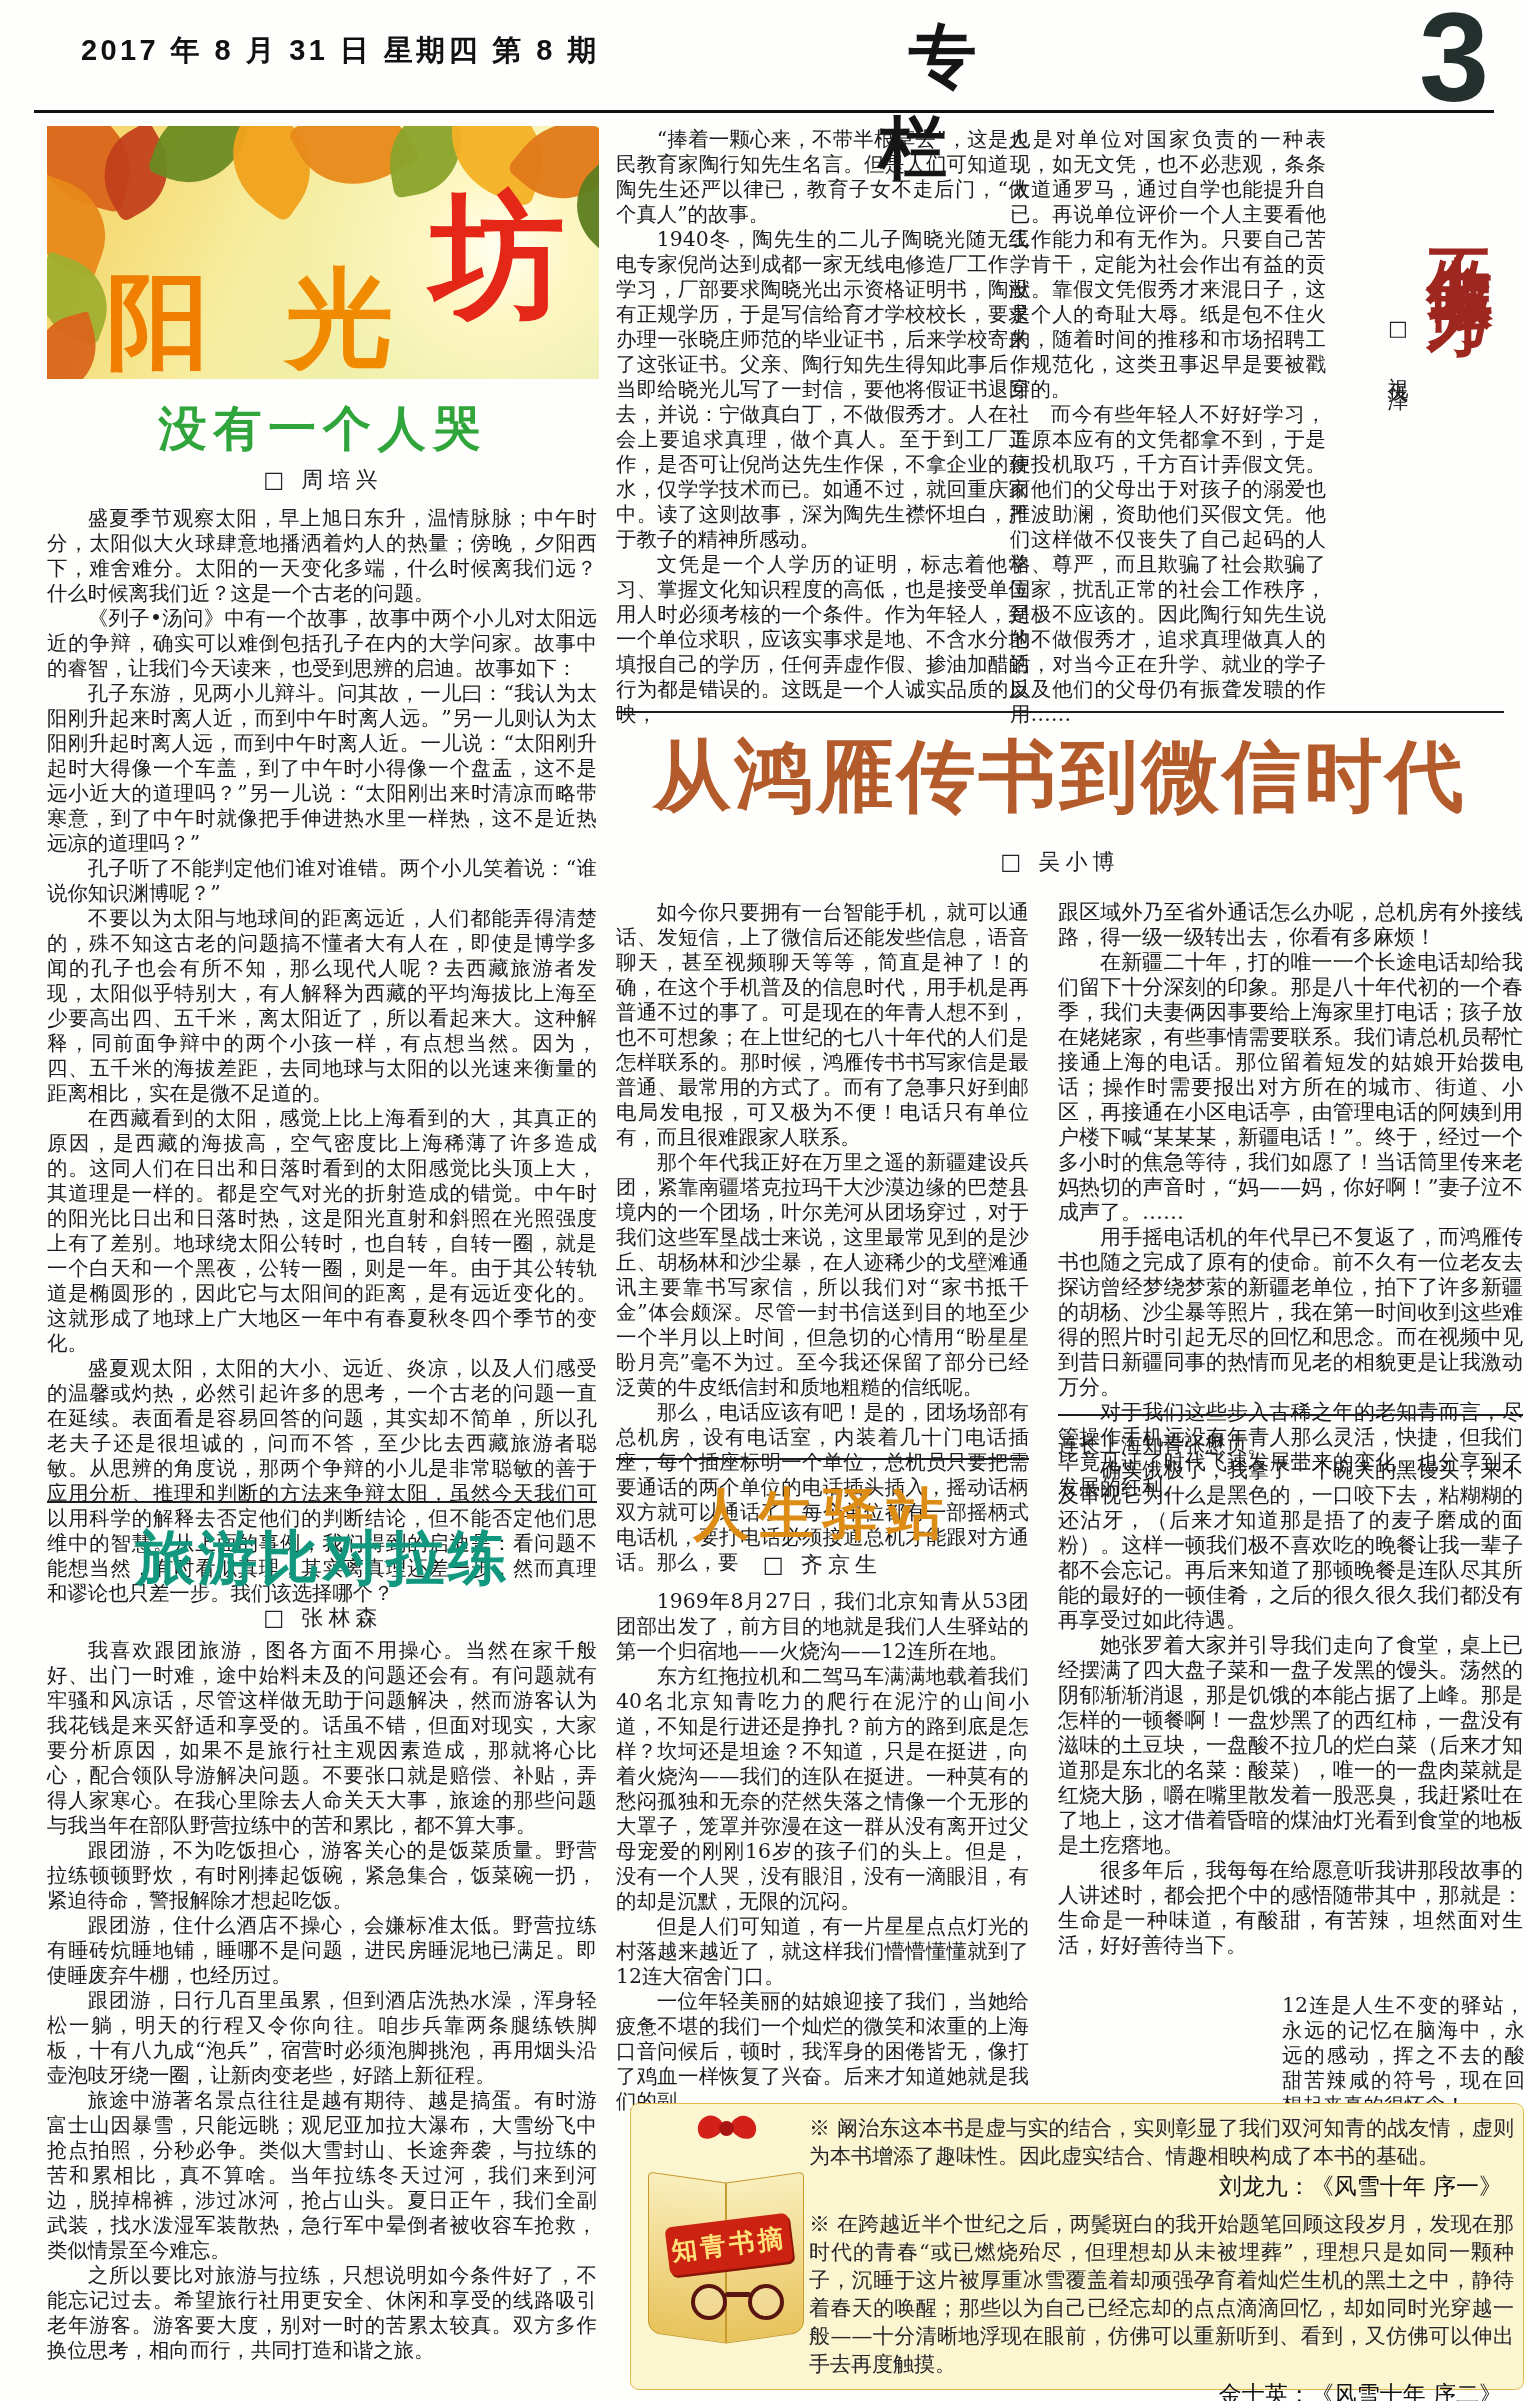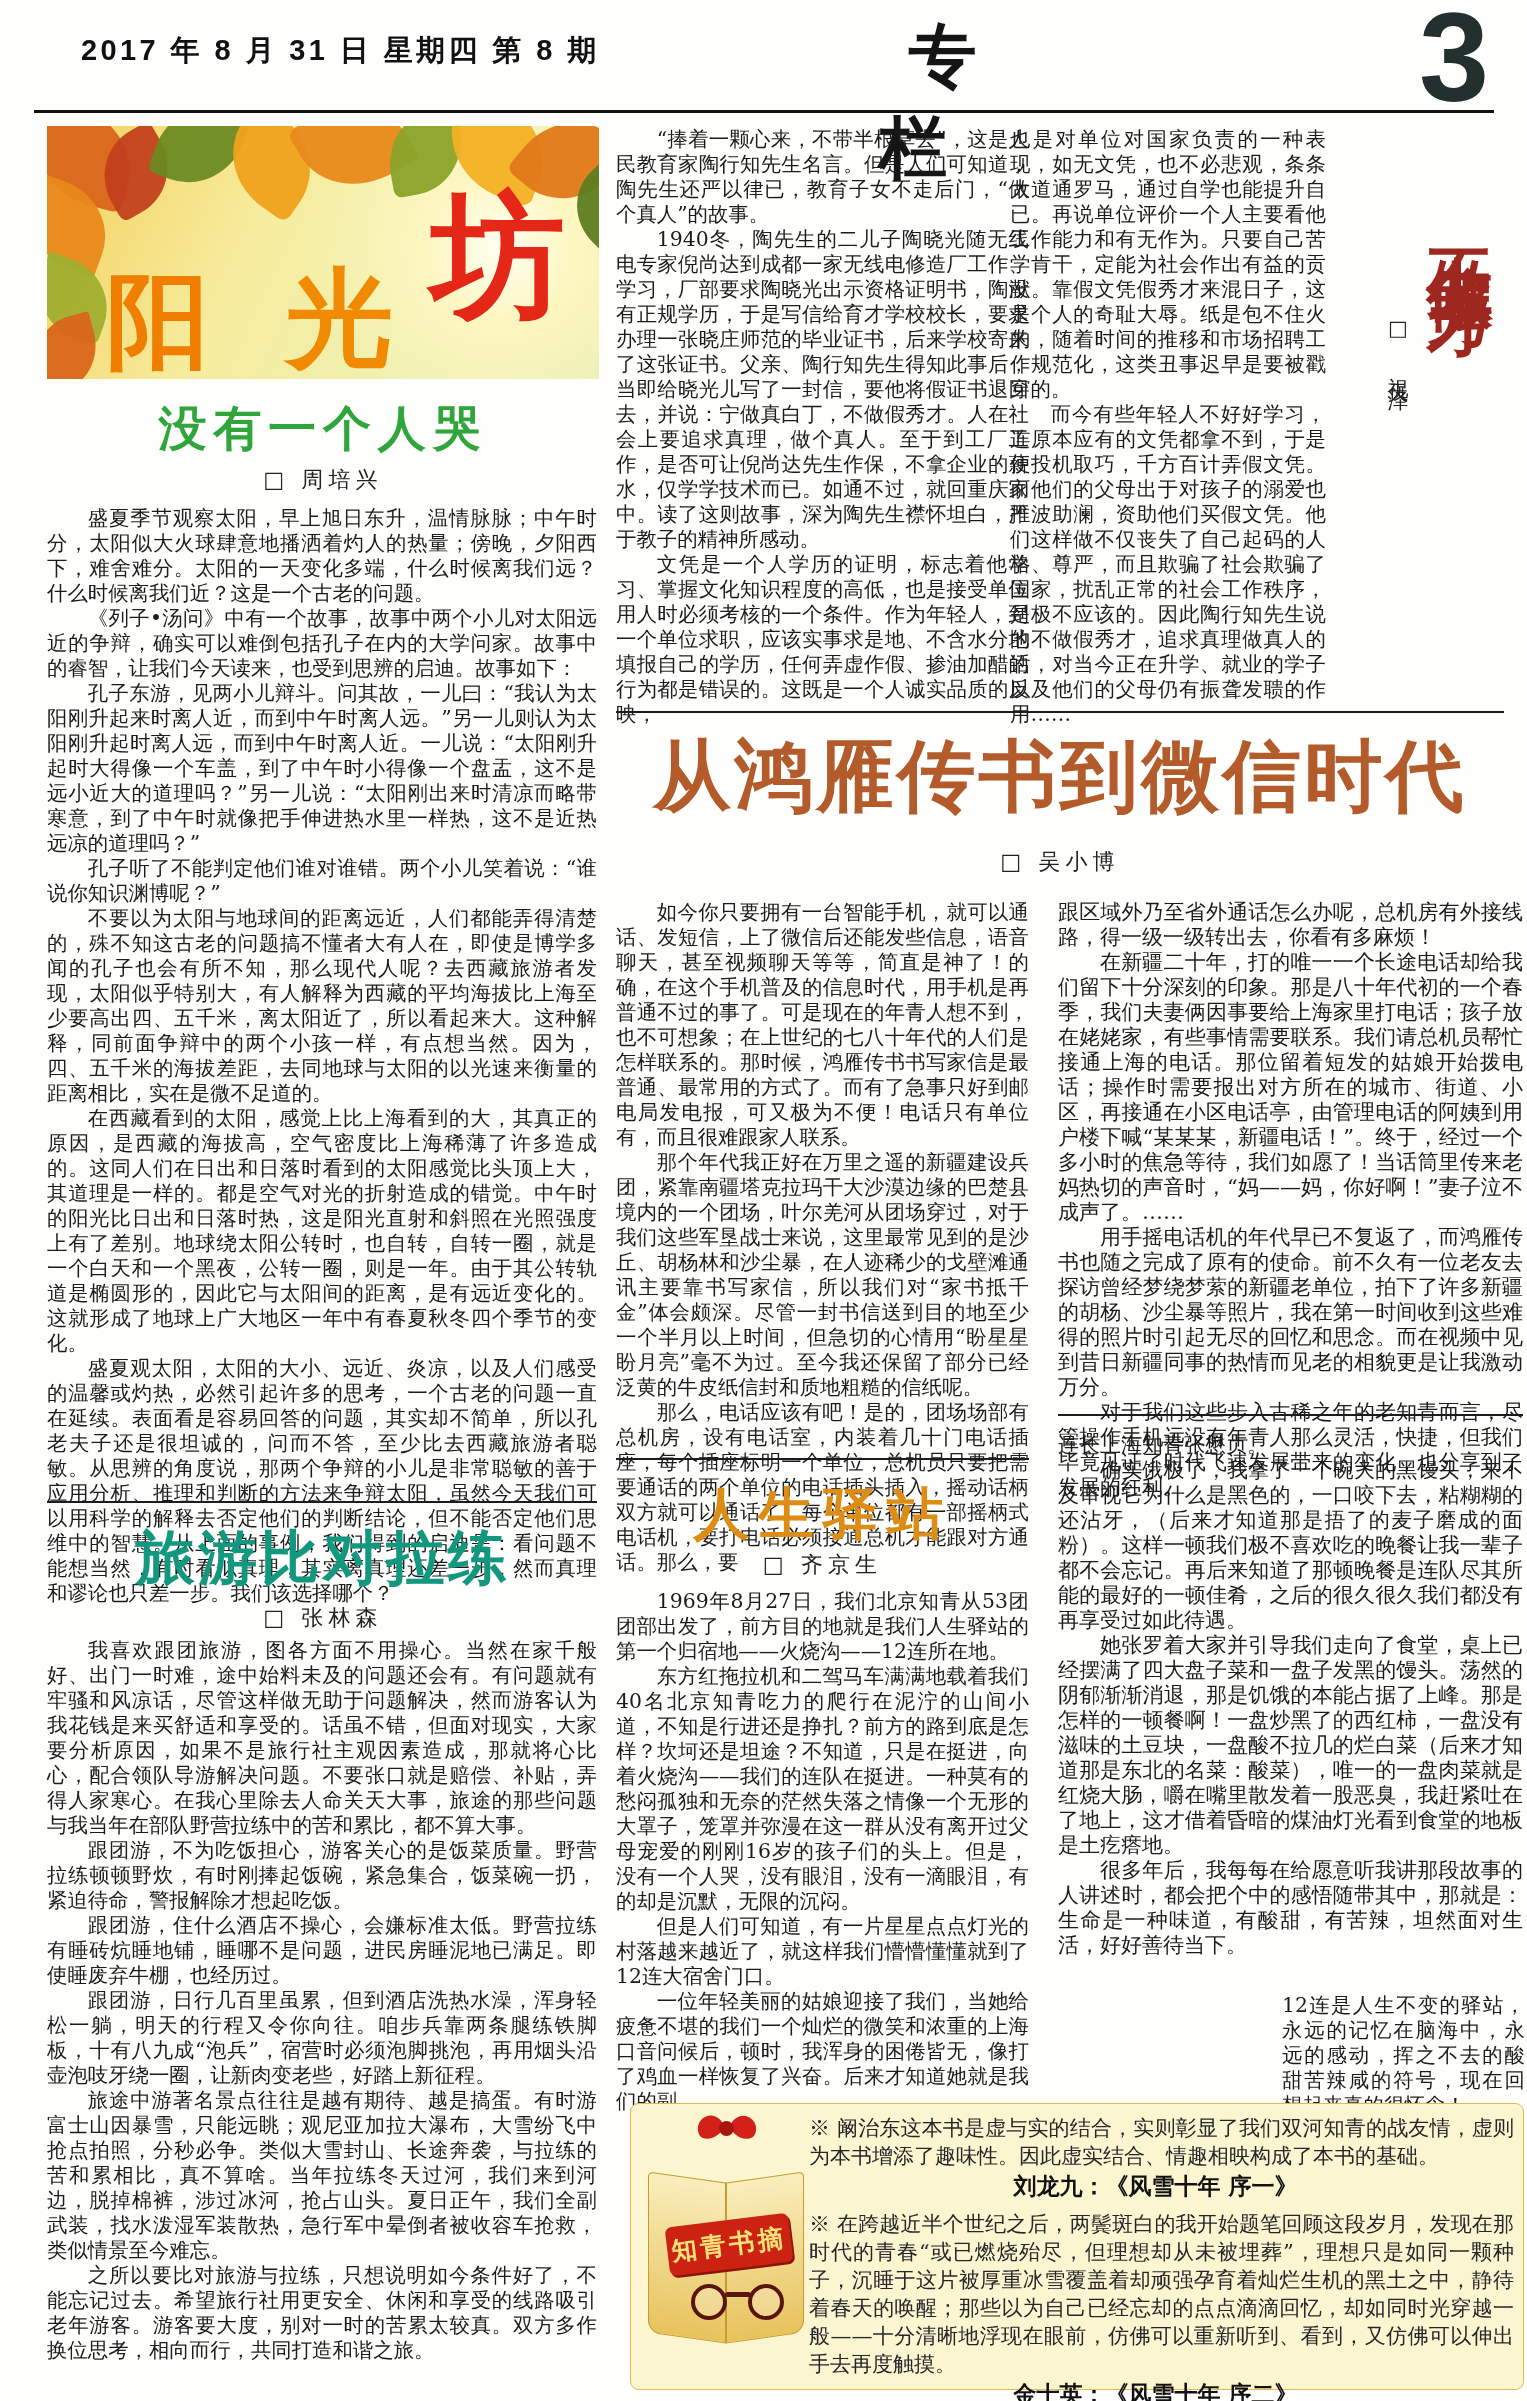--- a/index.html
+++ b/index.html
@@ -83,21 +83,21 @@
   .bow-l { left:0; transform:rotate(-25deg); } .bow-r { right:0; transform:rotate(25deg); }
   .bow-c { position:absolute; left:22px; top:5.1px; width:15.3px; height:15.3px; background:#a81410; border-radius:50%; }
   .digest-label { position:absolute; left:24px; top:102px; width:124px; padding:6.8px 3.4px; background:#cc2211; color:#ffe27a; font-family:"Liberation Sans",sans-serif; font-weight:bold; font-size:25.5px; text-align:center; letter-spacing:3.4px; border-radius:6.8px; transform:rotate(-7deg); box-shadow:1.7px 2.5px 0 #8a1508; }
   .glasses { position:absolute; left:48px; top:166px; width:93px; height:37px; }
   .lens { position:absolute; top:0; width:36px; height:36px; border:4.2px solid #5a1410; border-radius:50%; background:rgba(255,255,255,.25); }
   .lens-l { left:0; } .lens-r { right:0; }
   .bridge { position:absolute; left:34px; top:8.5px; width:25.5px; height:5.1px; background:#5a1410; border-radius:2.5px; }
   .digest-text { position:absolute; left:178px; top:10.2px; width:705px; font-size:21px; line-height:28px; color:#26262a; text-align:justify; }
   .digest-item { margin-bottom:10.2px; }
   .digest-quote { text-indent:0; }
-  .digest-attr { text-align:center; font-weight:bold; font-size:23px; padding-right:12px; margin-top:1.7px; color:#111; }
+  .digest-attr { text-align:right; font-weight:normal; font-size:23px; padding-right:12px; margin-top:1.7px; color:#111; }
 </style>
 </head>
 <body>
 
 <div class="abs date-line">2017 年 8 月 31 日  星期四  第 8 期</div>
 <div class="abs section-title">专  栏</div>
 <div class="abs page-number">3</div>
 <div class="abs header-rule"></div>
 
 <div class="abs banner">

